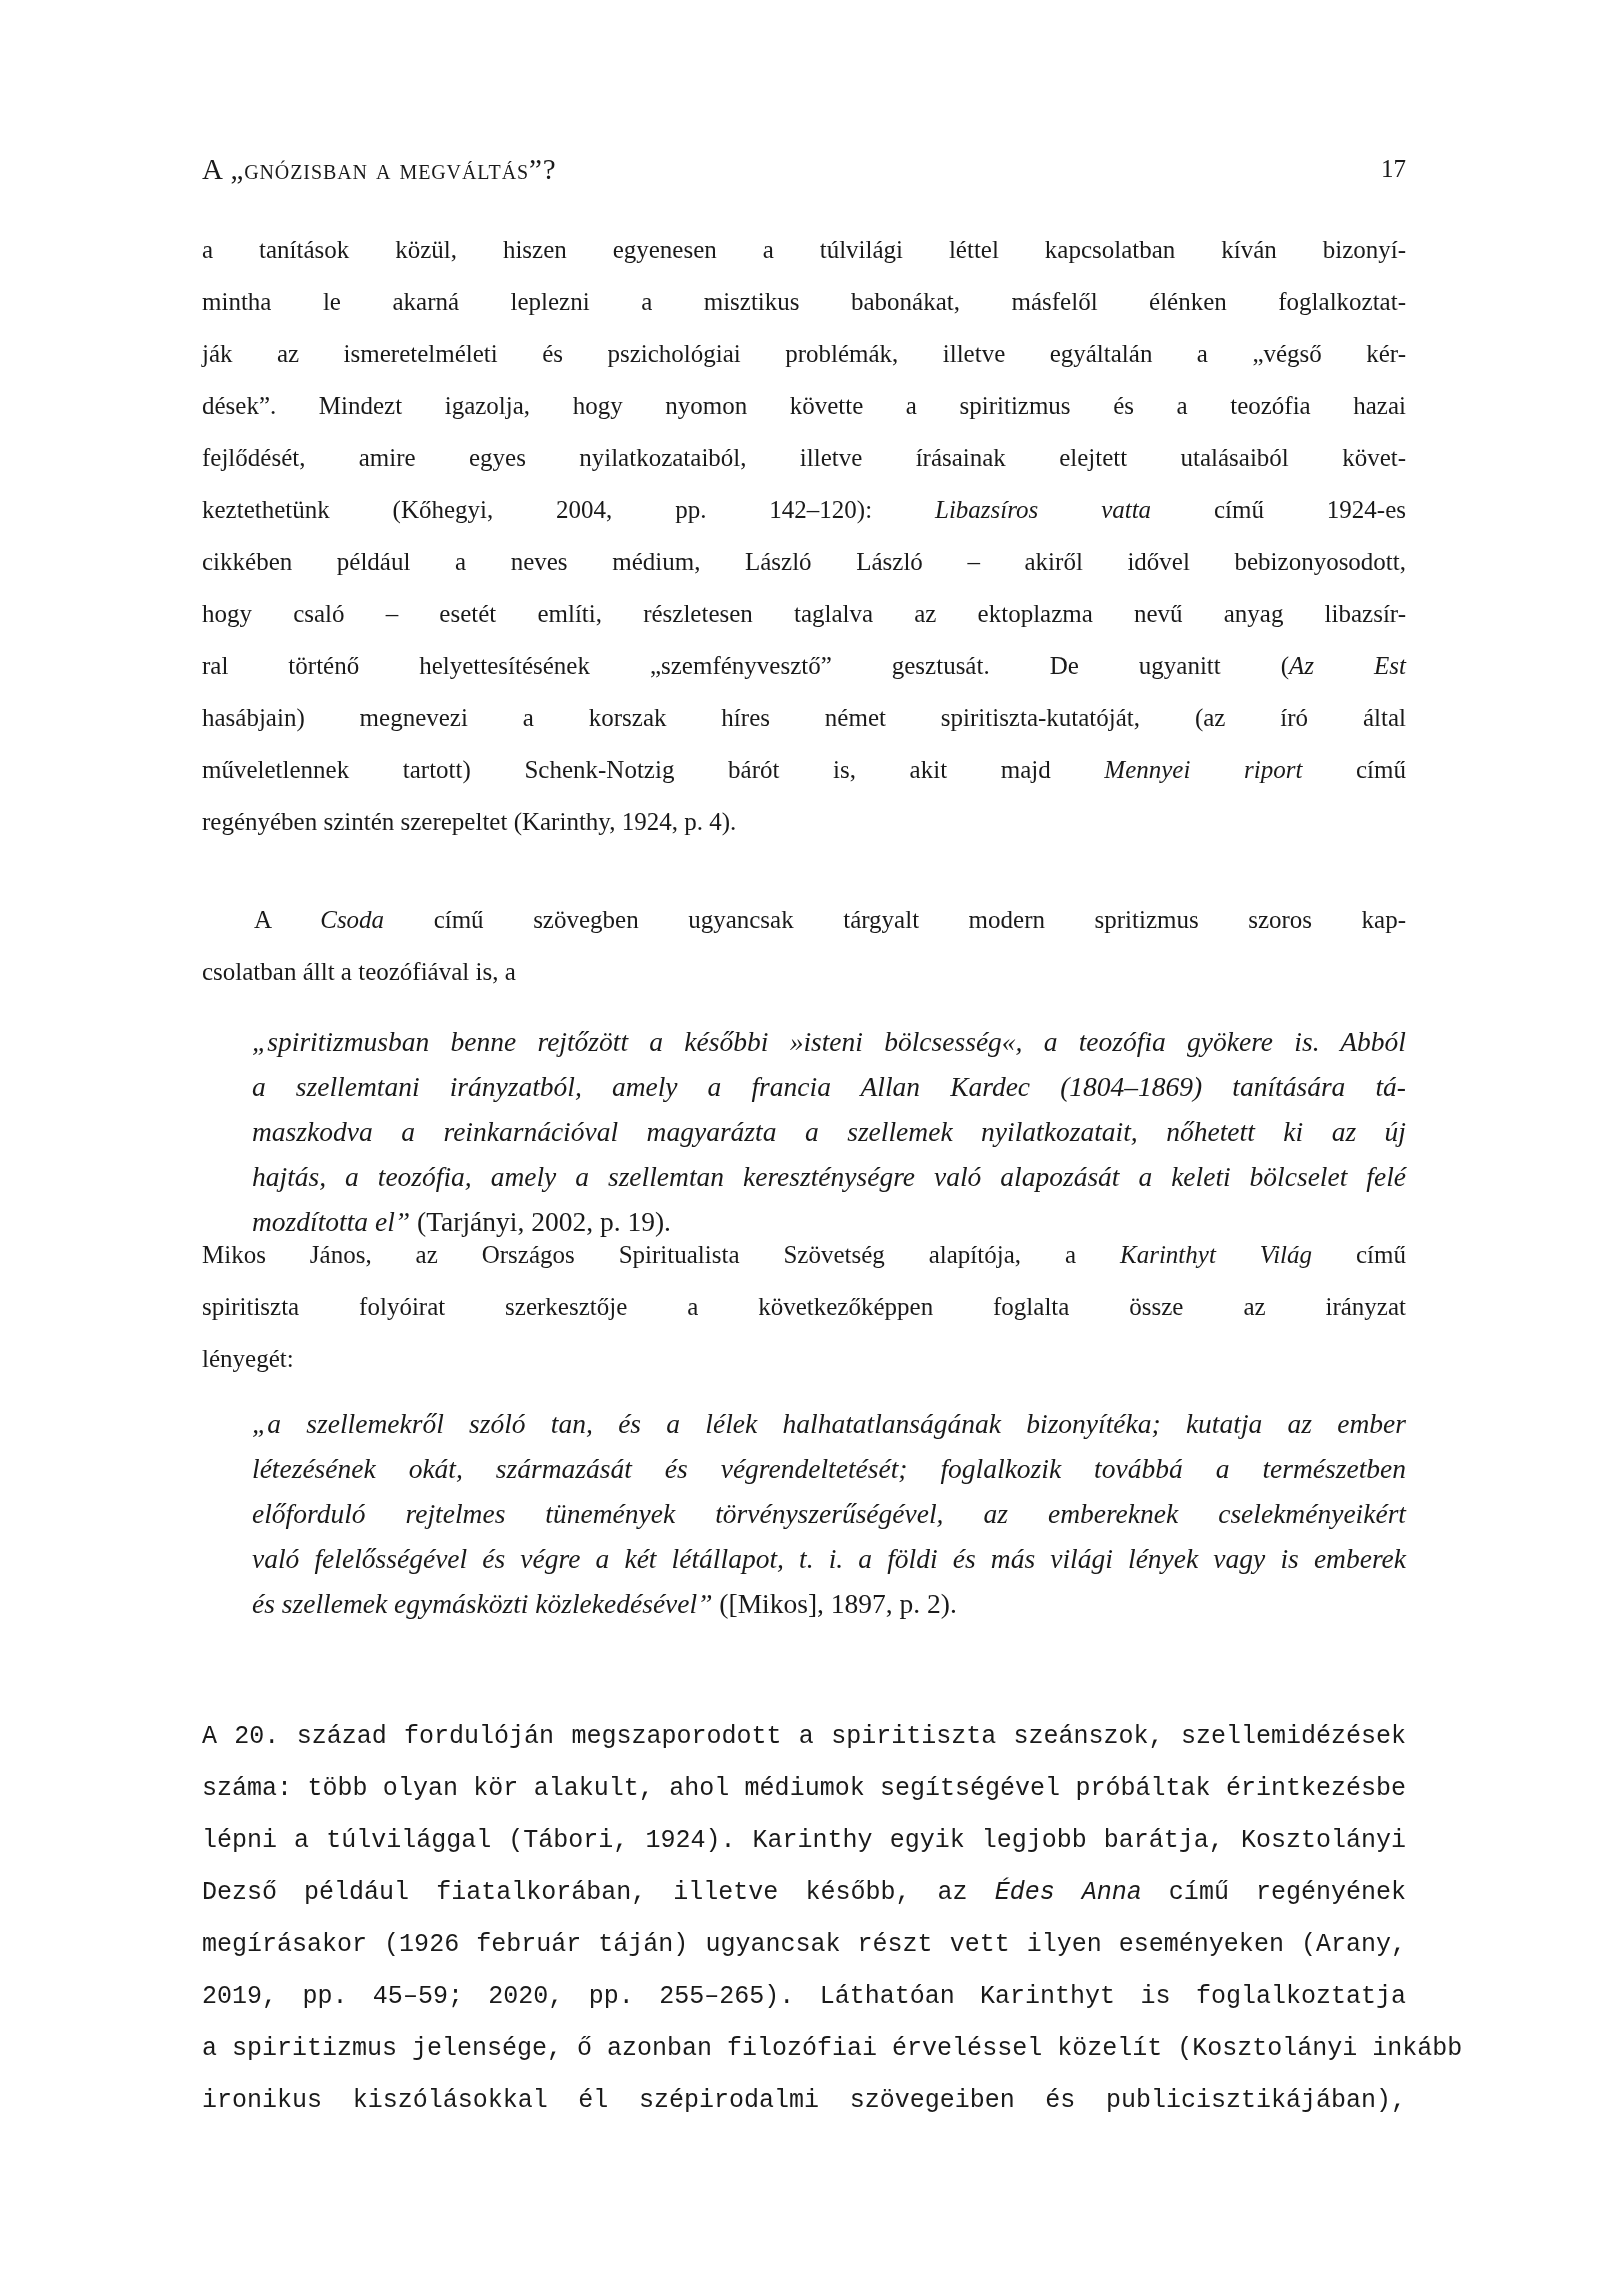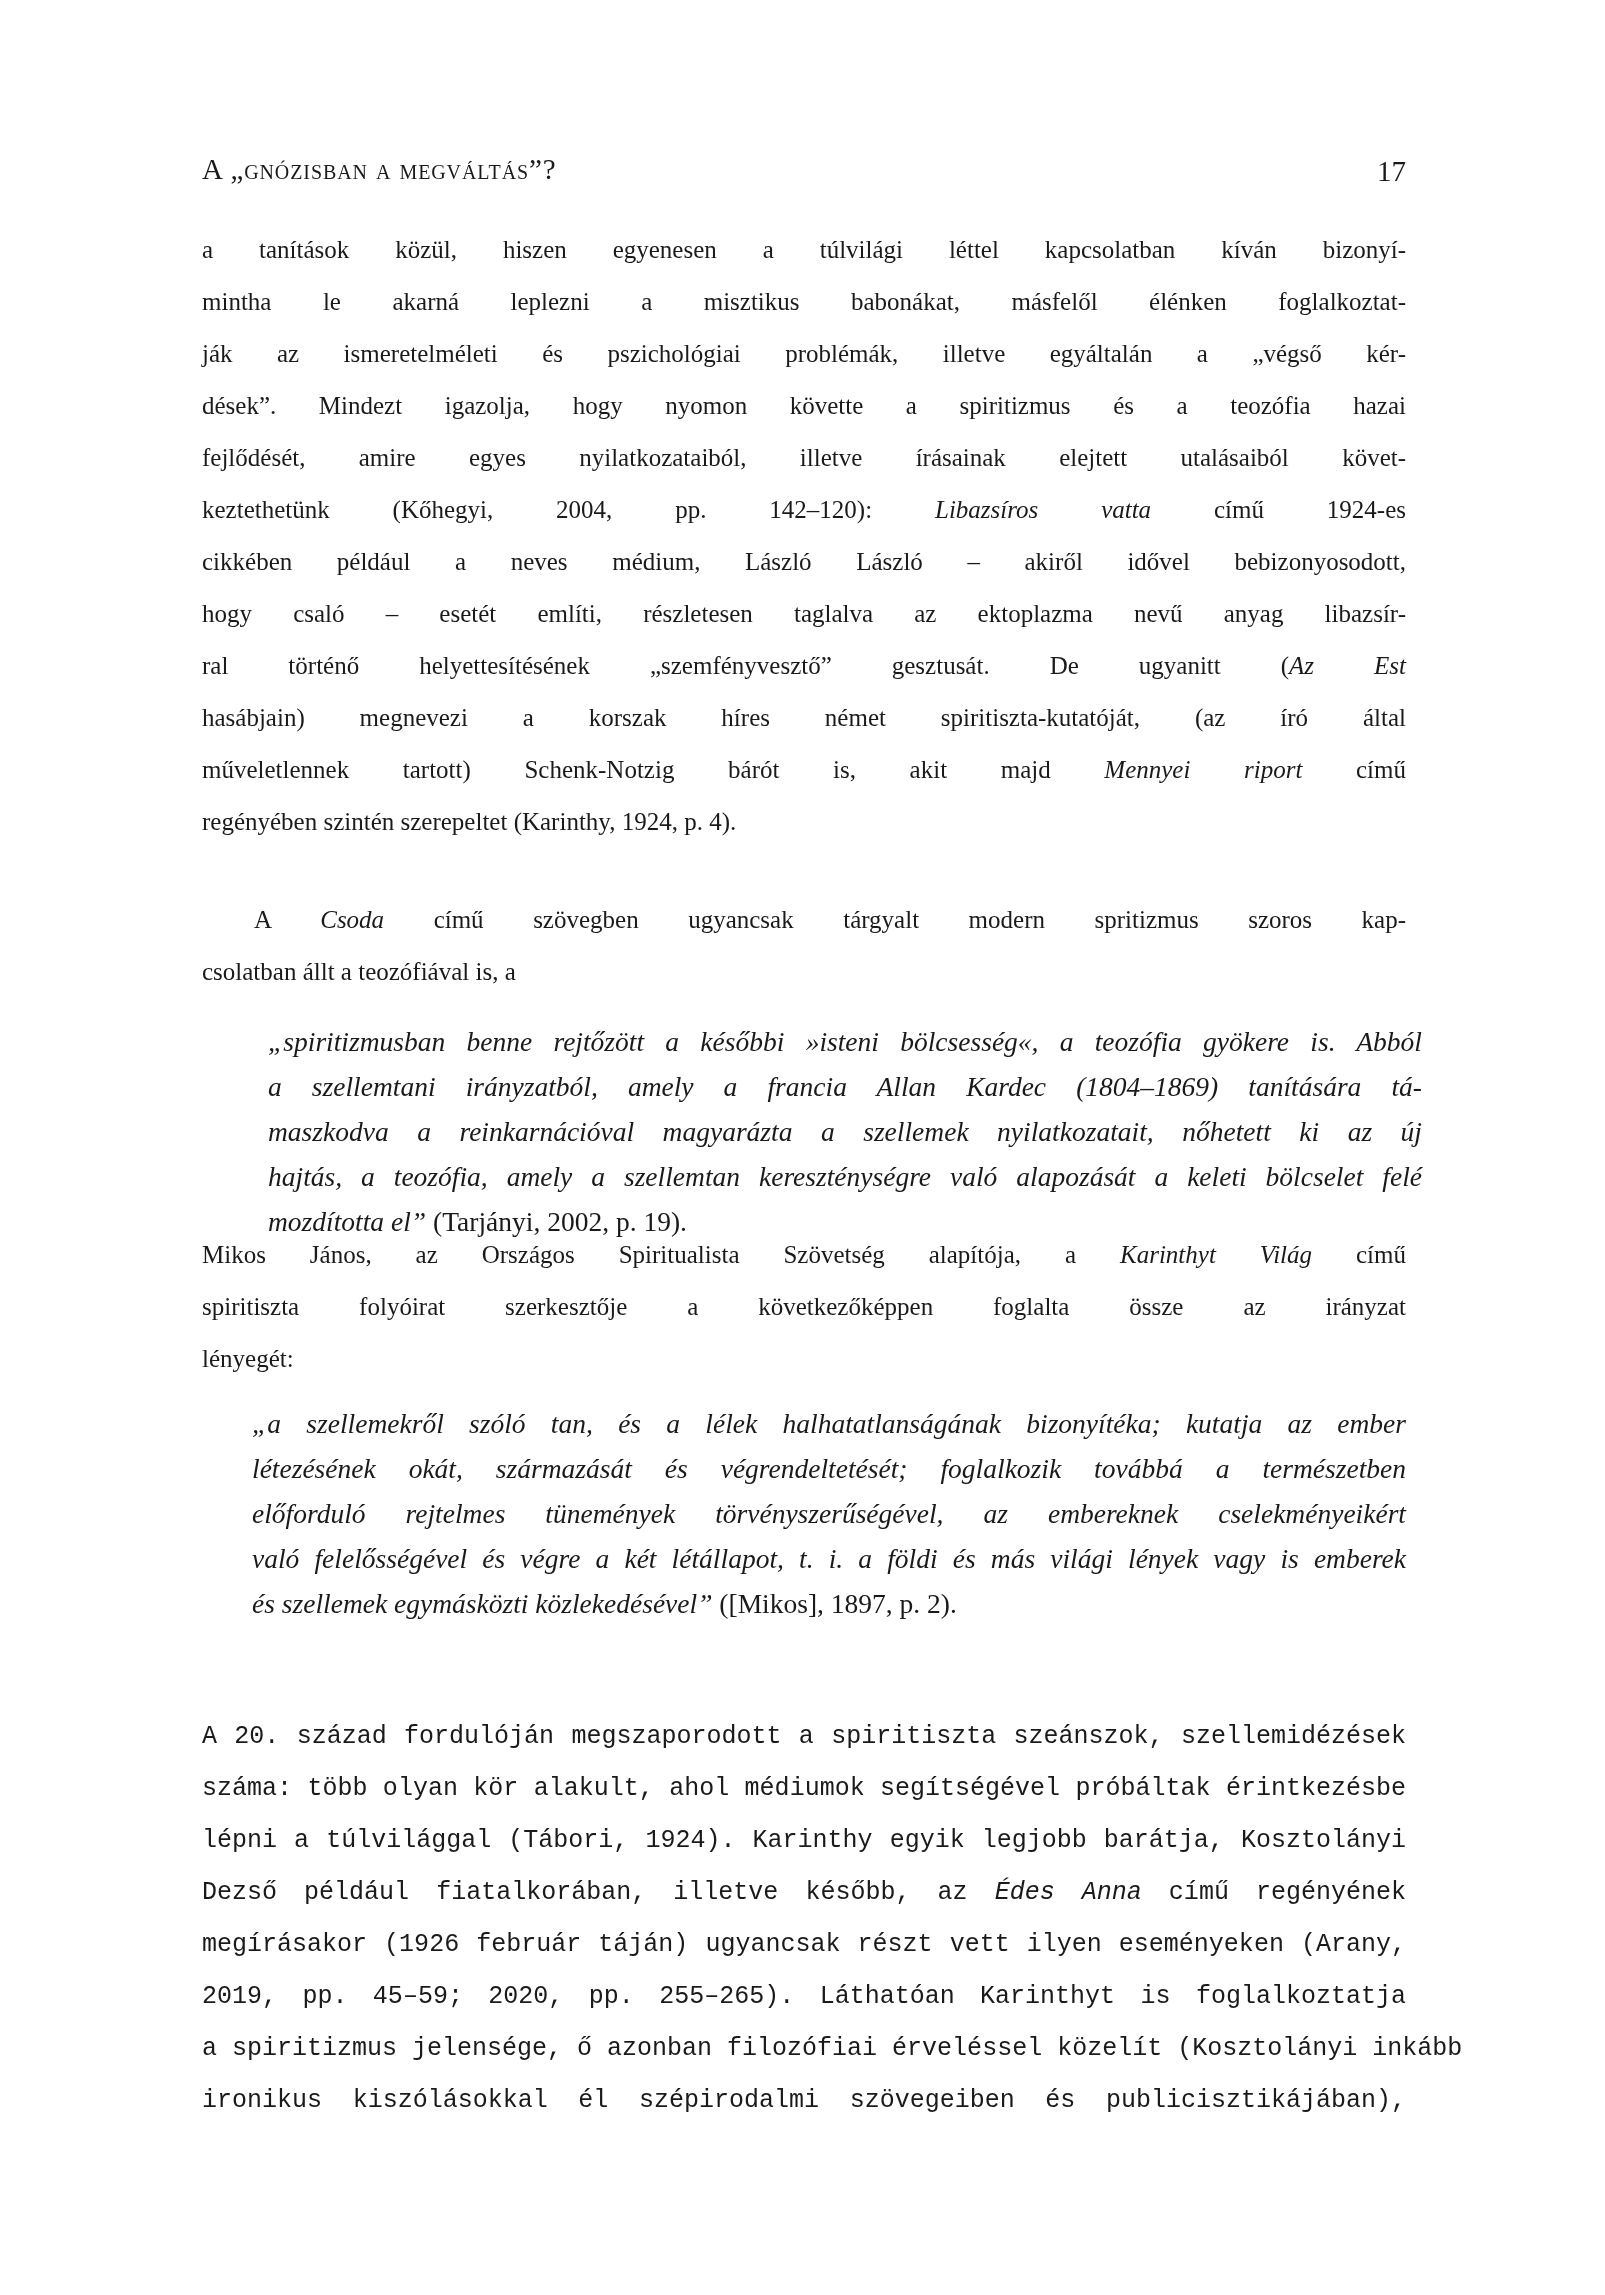--- a/index.html
+++ b/index.html
@@ -2,21 +2,21 @@
 <html style="font-size:13.8px"><head>
 <meta charset="utf-8">
 <style>
   html, body { margin: 0; padding: 0; background: #ffffff; }
   body { width: 1605px; height: 2295px; position: relative; overflow: hidden; color: #1a1a1a; }
   .page { position: absolute; left: 202px; top: 0; width: 1204px; }
   .running-head { position: absolute; top: 153px; left: 0; width: 1204px; height: 43px;
     font-family: "Liberation Serif", serif; }
   .rh-title { position: absolute; left: 0; top: 0; font-size: 29px; letter-spacing: 0.9px; }
   .rh-title .sc { font-variant: small-caps; text-transform: lowercase; font-size: 29px; }
-  .rh-page { position: absolute; right: 0; top: 1.7px; font-size: 29px; }
+  .rh-page { position: absolute; right: 0; top: 1.7px; font-size: 25px; }
   .block { position: absolute; left: 0; width: 1204px; font-family: "Liberation Serif", serif; }
   .line { display: block; height: 52px; line-height: 52px; white-space: nowrap; font-size: 25px;
     text-align: justify; text-align-last: justify; overflow: visible; }
   .line.last { text-align-last: left; }
   .indent { padding-left: 52px; }
   .quote { left: 50px; width: 1154px; }
   .quote .line { font-size: 27.5px; height: 45px; line-height: 45px; font-style: italic; }
   .quote .line .up { font-style: normal; }
   i { font-style: italic; }
 </style>
@@ -43,21 +43,21 @@
     <span class="line">hasábjain) megnevezi a korszak híres német spiritiszta-kutatóját, (az író által</span>
     <span class="line"><span>műveletlennek tartott) Schenk-Notzig bárót is, akit majd </span><i>Mennyei riport</i><span> című</span></span>
     <span class="line last">regényében szintén szerepeltet (Karinthy, 1924, p. 4).</span>
   </div>
 
   <div class="block" style="top:894px;">
     <span class="line indent"><span>A </span><i>Csoda</i><span> című szövegben ugyancsak tárgyalt modern spritizmus szoros kap-</span></span>
     <span class="line last">csolatban állt a teozófiával is, a</span>
   </div>
 
-  <div class="block quote" style="top:1019px;margin-left:16px;">
+  <div class="block quote" style="top:1019px;">
     <span class="line">„spiritizmusban benne rejtőzött a későbbi »isteni bölcsesség«, a teozófia gyökere is. Abból</span>
     <span class="line">a szellemtani irányzatból, amely a francia Allan Kardec (1804–1869) tanítására tá-</span>
     <span class="line">maszkodva a reinkarnációval magyarázta a szellemek nyilatkozatait, nőhetett ki az új</span>
     <span class="line">hajtás, a teozófia, amely a szellemtan kereszténységre való alapozását a keleti bölcselet felé</span>
     <span class="line last"><span>mozdította el”</span><span class="up"> (Tarjányi, 2002, p. 19).</span></span>
   </div>
 
   <div class="block" style="top:1229px;">
     <span class="line"><span>Mikos János, az Országos Spiritualista Szövetség alapítója, a </span><i>Karinthyt Világ</i><span> című</span></span>
     <span class="line">spiritiszta folyóirat szerkesztője a következőképpen foglalta össze az irányzat</span>

